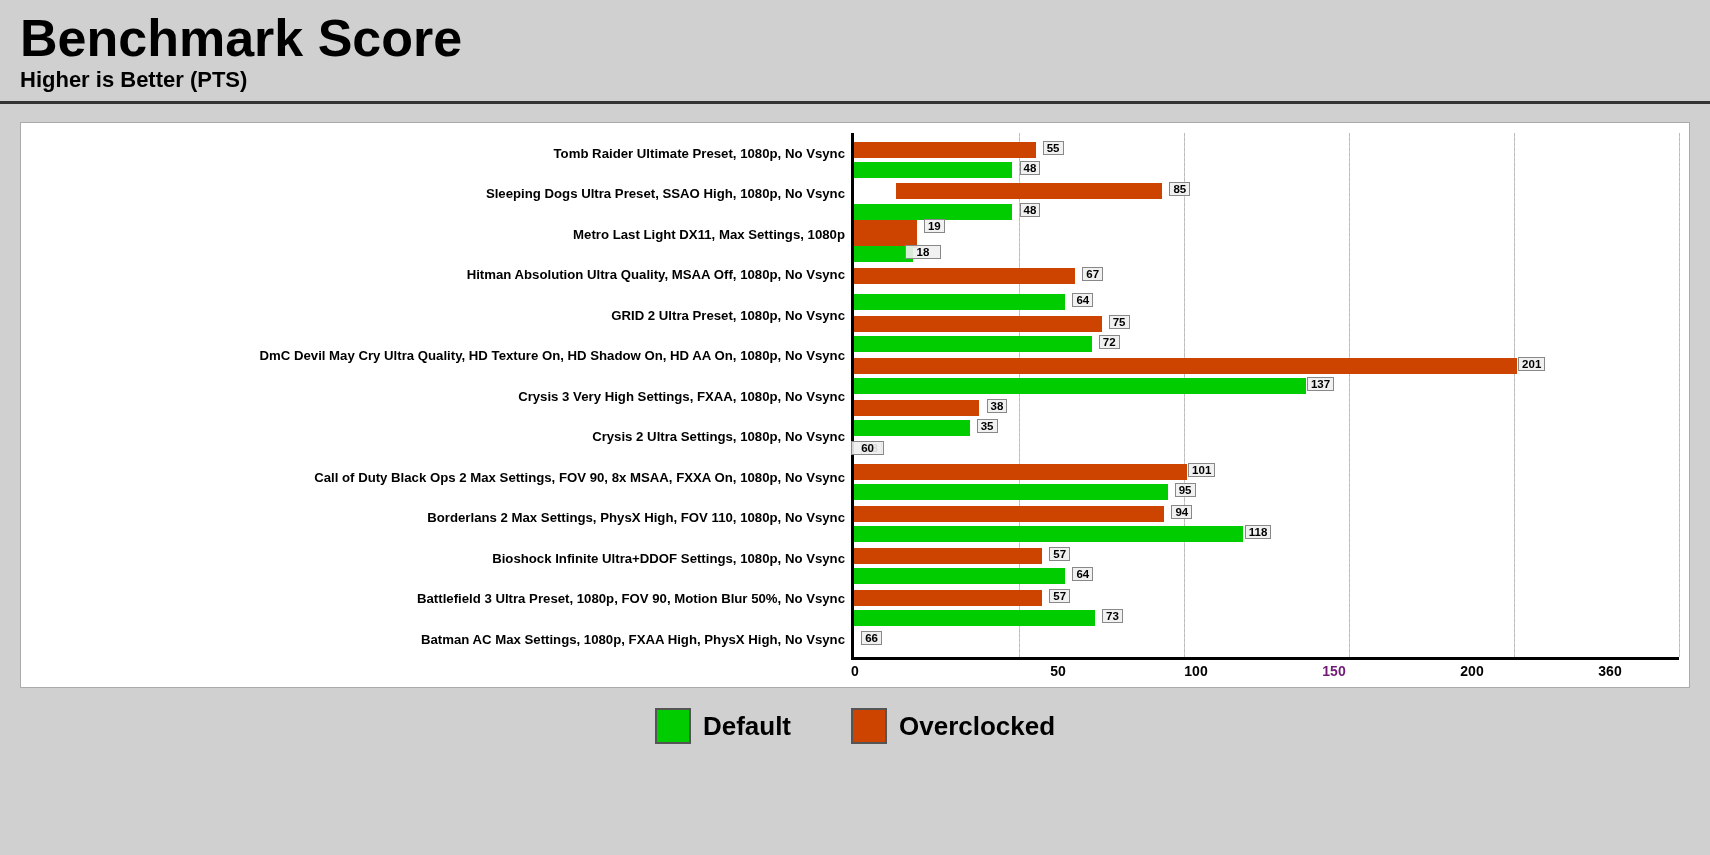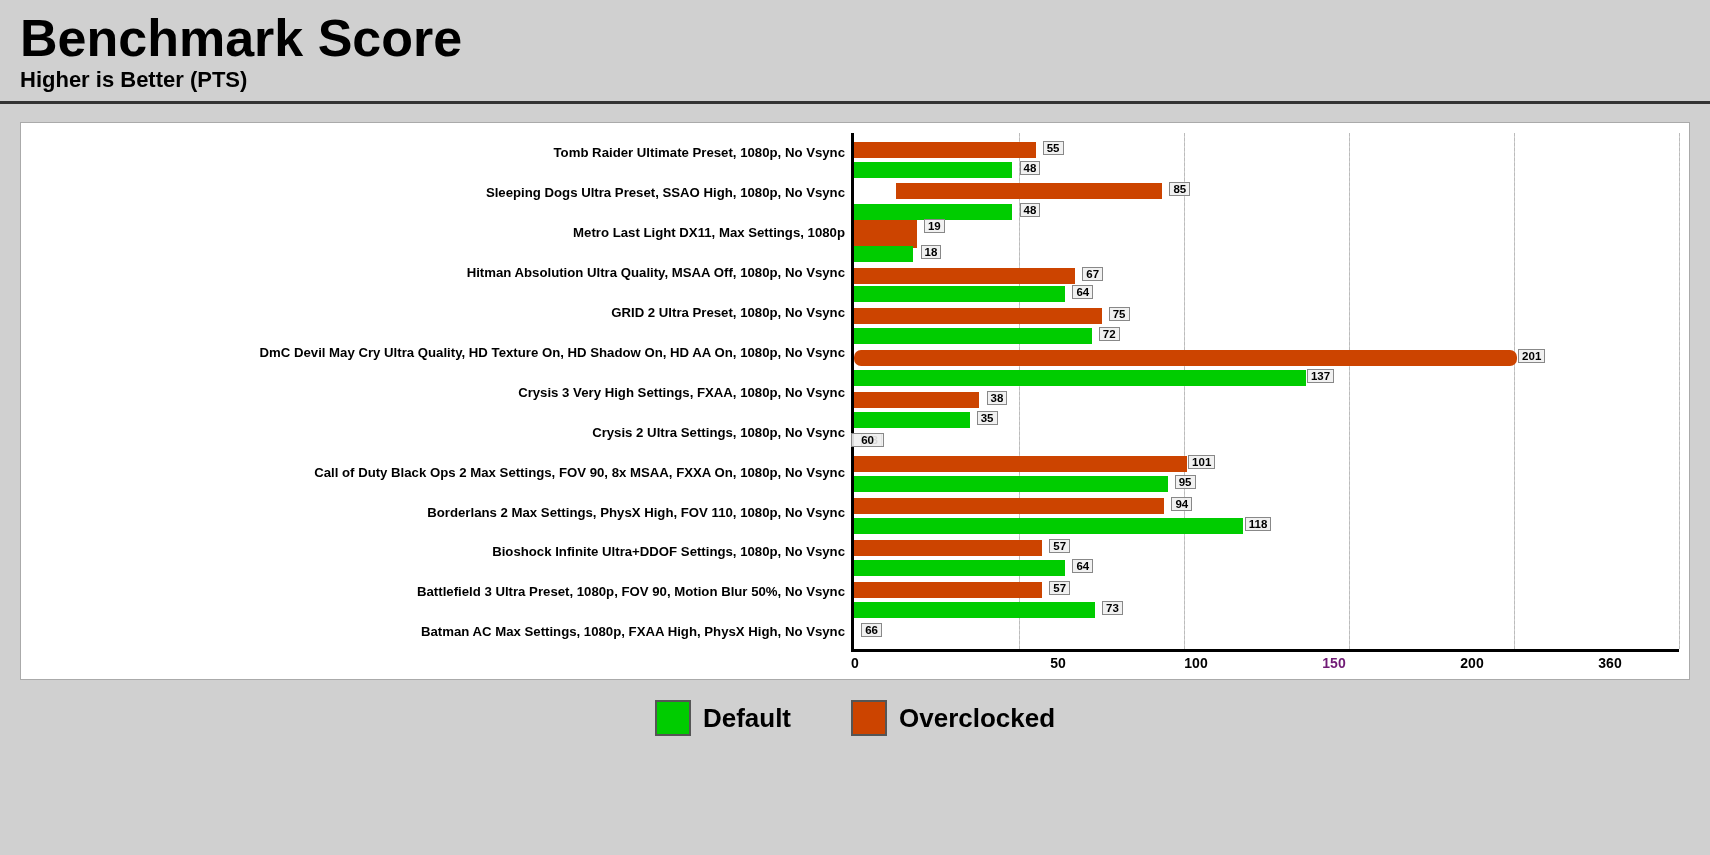--- a/index.html
+++ b/index.html
@@ -102,25 +102,25 @@
             </div>
           </div>
           <div style="display: flex; flex-direction: column; gap: 2px; padding: 2px 0px; flex: 1 1 0%;">
             <div style="display: flex; align-items: center; height: 18px;">
               <div style="width: 7.6%; height: 28px; background: rgb(204, 68, 0); position: relative; display: flex; align-items: center;">
                 <span style="font-size: 11.5px; font-weight: 700; color: rgb(0, 0, 0); background: rgba(240, 240, 240, 0.9); border: 1px solid rgb(136, 136, 136); padding: 0px 3px; margin-left: 2px; white-space: nowrap; position: absolute; right: -28px; top: -1px;">19</span>
               </div>
             </div>
             <div style="display: flex; align-items: center; height: 18px;">
               <div style="width: 7.2%; height: 16px; background: rgb(0, 204, 0); position: relative; display: flex; align-items: center;">
-                <span style="font-size: 11.5px; font-weight: 700; color: rgb(0, 0, 0); background: rgba(240, 240, 240, 0.9); border: 1px solid rgb(136, 136, 136); padding: 0px 3px; margin-left: 10px; white-space: nowrap; position: absolute; right: -28px; top: -1px;">18</span>
-              </div>
-            </div>
-          </div>
-          <div style="display: flex; flex-direction: column; gap: 0; padding: 2px 0px; flex: 1 1 0%;">
+                <span style="font-size: 11.5px; font-weight: 700; color: rgb(0, 0, 0); background: rgba(240, 240, 240, 0.9); border: 1px solid rgb(136, 136, 136); padding: 0px 11px; margin-left: 10px; white-space: nowrap; position: absolute; right: -28px; top: -1px;">18</span>
+              </div>
+            </div>
+          </div>
+          <div style="display: flex; flex-direction: column; gap: 8px; padding: 2px 0px; flex: 1 1 0%;">
             <div style="display: flex; align-items: center; height: 18px;">
               <div style="width: 26.8%; height: 16px; background: rgb(204, 68, 0); position: relative; display: flex; align-items: center;">
                 <span style="font-size: 11.5px; font-weight: 700; color: rgb(0, 0, 0); background: rgba(240, 240, 240, 0.9); border: 1px solid rgb(136, 136, 136); padding: 0px 3px; margin-left: 2px; white-space: nowrap; position: absolute; right: -28px; top: -1px;">67</span>
               </div>
             </div>
             <div style="display: flex; align-items: center; height: 18px;">
               <div style="width: 25.6%; height: 16px; background: rgb(0, 204, 0); position: relative; display: flex; align-items: center;">
                 <span style="font-size: 11.5px; font-weight: 700; color: rgb(0, 0, 0); background: rgba(240, 240, 240, 0.9); border: 1px solid rgb(136, 136, 136); padding: 0px 3px; margin-left: 2px; white-space: nowrap; position: absolute; right: -28px; top: -1px;">64</span>
               </div>
             </div>
@@ -132,21 +132,21 @@
               </div>
             </div>
             <div style="display: flex; align-items: center; height: 18px;">
               <div style="width: 28.8%; height: 16px; background: rgb(0, 204, 0); position: relative; display: flex; align-items: center;">
                 <span style="font-size: 11.5px; font-weight: 700; color: rgb(0, 0, 0); background: rgba(240, 240, 240, 0.9); border: 1px solid rgb(136, 136, 136); padding: 0px 3px; margin-left: 2px; white-space: nowrap; position: absolute; right: -28px; top: -1px;">72</span>
               </div>
             </div>
           </div>
           <div style="display: flex; flex-direction: column; gap: 2px; padding: 2px 0px; flex: 1 1 0%;">
             <div style="display: flex; align-items: center; height: 18px;">
-              <div style="width: 80.4%; height: 16px; background: rgb(204, 68, 0); position: relative; display: flex; align-items: center; border-radius: 7px;">
+              <div style="width: 80.4%; height: 16px; background: rgb(204, 68, 0); position: relative; display: flex; align-items: center;">
                 <span style="font-size: 11.5px; font-weight: 700; color: rgb(0, 0, 0); background: rgba(240, 240, 240, 0.9); border: 1px solid rgb(136, 136, 136); padding: 0px 3px; margin-left: 2px; white-space: nowrap; position: absolute; right: -28px; top: -1px;">201</span>
               </div>
             </div>
             <div style="display: flex; align-items: center; height: 18px;">
               <div style="width: 54.8%; height: 16px; background: rgb(0, 204, 0); position: relative; display: flex; align-items: center;">
                 <span style="font-size: 11.5px; font-weight: 700; color: rgb(0, 0, 0); background: rgba(240, 240, 240, 0.9); border: 1px solid rgb(136, 136, 136); padding: 0px 3px; margin-left: 2px; white-space: nowrap; position: absolute; right: -28px; top: -1px;">137</span>
               </div>
             </div>
           </div>
           <div style="display: flex; flex-direction: column; gap: 2px; padding: 2px 0px; flex: 1 1 0%;">

